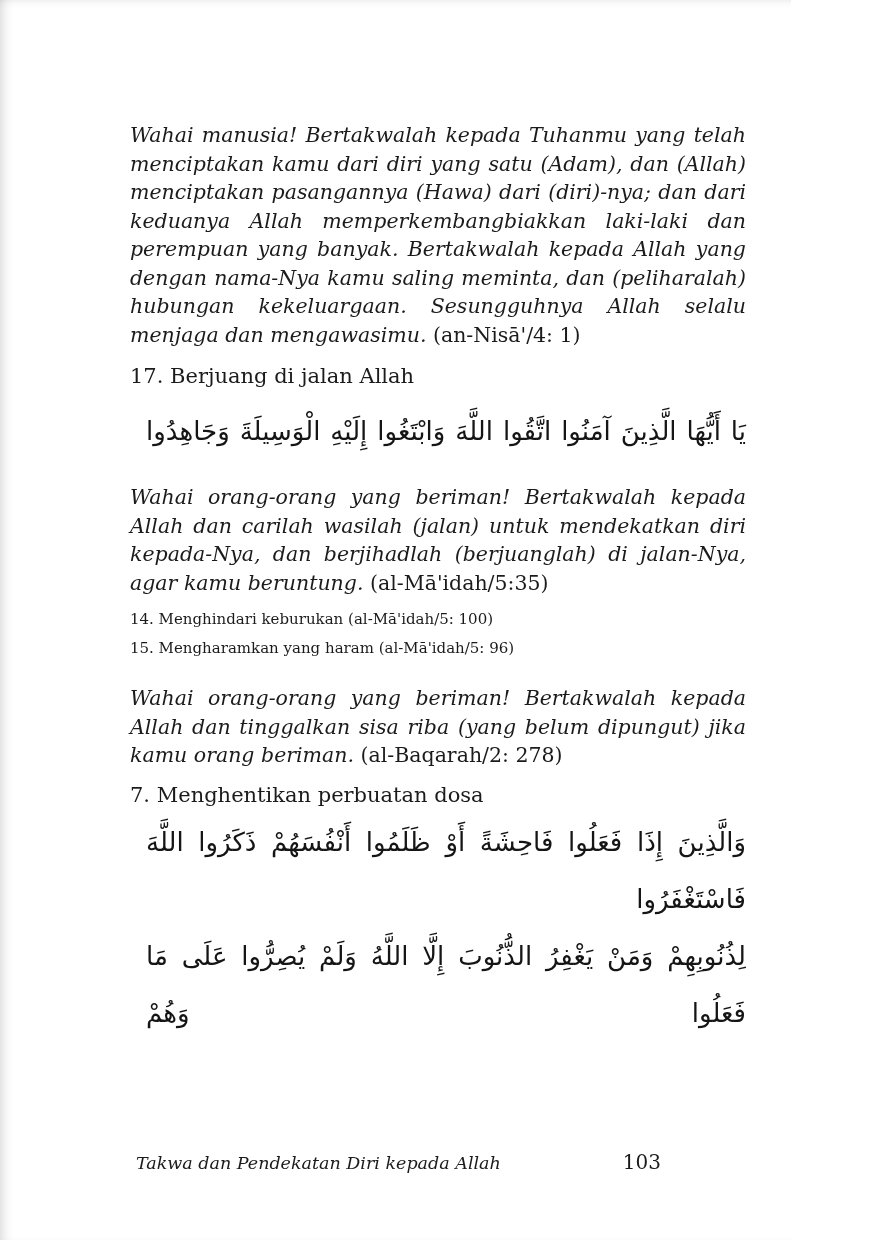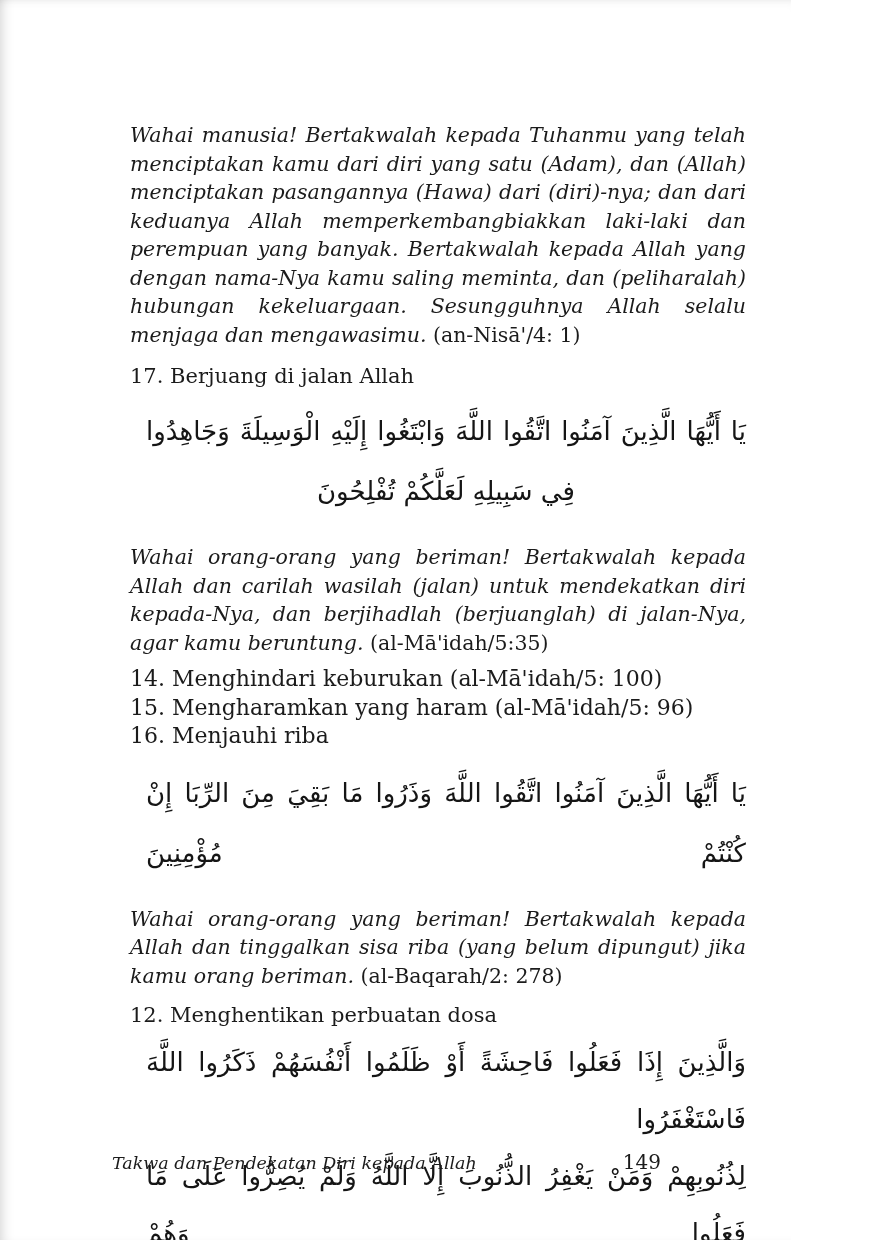--- a/index.html
+++ b/index.html
@@ -45,21 +45,21 @@
   }
   .heading {
     margin: 14px 0 0 0;
     font-size: 21px;
     line-height: 26px;
     font-weight: normal;
     text-align: left;
   }
   .list-block {
     margin: 8px 0 0 0;
-    font-size: 22px;
+    font-size: 15px;
     line-height: 28.5px;
   }
   .list-line {
     white-space: nowrap;
   }
   .arabic-block {
     margin: 12px 0 0 16px;
     direction: rtl;
     font-family: "DejaVu Sans", sans-serif;
     font-size: 26px;
@@ -75,21 +75,21 @@
     text-align-last: justify;
   }
   .ar-line.center {
     text-align-last: center;
   }
   .para-after-arabic {
     margin-top: 22px;
   }
   .footer {
     position: absolute;
-    left: 112px;
+    left: 136px;
     right: 130px;
     top: 1150px;
     display: flex;
     justify-content: space-between;
     align-items: baseline;
   }
   .running-title {
     font-style: italic;
     font-size: 17.5px;
   }
@@ -105,50 +105,45 @@
 
     <p class="translation">
       <span class="it">Wahai manusia! Bertakwalah kepada Tuhanmu yang telah menciptakan kamu dari diri yang satu (Adam), dan (Allah) menciptakan pasangannya (Hawa) dari (diri)-nya; dan dari keduanya Allah memperkembangbiakkan laki-laki dan perempuan yang banyak. Bertakwalah kepada Allah yang dengan nama-Nya kamu saling meminta, dan (peliharalah) hubungan kekeluargaan. Sesungguhnya Allah selalu menjaga dan mengawasimu.</span>
       <span class="cit">(an-Nisā'/4: 1)</span>
     </p>
 
     <h2 class="heading">17. Berjuang di jalan Allah</h2>
 
     <div class="arabic-block">
       <div class="ar-line">يَا أَيُّهَا الَّذِينَ آمَنُوا اتَّقُوا اللَّهَ وَابْتَغُوا إِلَيْهِ الْوَسِيلَةَ وَجَاهِدُوا</div>
-      <div class="ar-line center">فِي سَبِيلِهِ لَعَلَّكُمْ تُفْلِحُونَ</div>
     </div>
 
     <p class="translation para-after-arabic">
       <span class="it">Wahai orang-orang yang beriman! Bertakwalah kepada Allah dan carilah wasilah (jalan) untuk mendekatkan diri kepada-Nya, dan berjihadlah (berjuanglah) di jalan-Nya, agar kamu beruntung.</span>
       <span class="cit">(al-Mā'idah/5:35)</span>
     </p>
 
     <div class="list-block">
       <div class="list-line">14. Menghindari keburukan (al-Mā'idah/5: 100)</div>
       <div class="list-line">15. Mengharamkan yang haram (al-Mā'idah/5: 96)</div>
-      <div class="list-line">16. Menjauhi riba</div>
     </div>
 
-    <div class="arabic-block">
-      <div class="ar-line">يَا أَيُّهَا الَّذِينَ آمَنُوا اتَّقُوا اللَّهَ وَذَرُوا مَا بَقِيَ مِنَ الرِّبَا إِنْ كُنْتُمْ مُؤْمِنِينَ</div>
-    </div>
 
     <p class="translation para-after-arabic">
       <span class="it">Wahai orang-orang yang beriman! Bertakwalah kepada Allah dan tinggalkan sisa riba (yang belum dipungut) jika kamu orang beriman.</span>
       <span class="cit">(al-Baqarah/2: 278)</span>
     </p>
 
-    <h2 class="heading" style="margin-top:12px">12. Menghentikan perbuatan dosa</h2>
+    <h2 class="heading" style="margin-top:12px">7. Menghentikan perbuatan dosa</h2>
 
     <div class="arabic-block tight">
       <div class="ar-line">وَالَّذِينَ إِذَا فَعَلُوا فَاحِشَةً أَوْ ظَلَمُوا أَنْفُسَهُمْ ذَكَرُوا اللَّهَ فَاسْتَغْفَرُوا</div>
       <div class="ar-line">لِذُنُوبِهِمْ وَمَنْ يَغْفِرُ الذُّنُوبَ إِلَّا اللَّهُ وَلَمْ يُصِرُّوا عَلَى مَا فَعَلُوا وَهُمْ</div>
 
     </div>
 
   </div>
 
   <div class="footer">
     <span class="running-title">Takwa dan Pendekatan Diri kepada Allah</span>
-    <span class="page-number">149</span>
+    <span class="page-number">103</span>
   </div>
 </div>
 
 </body></html>

